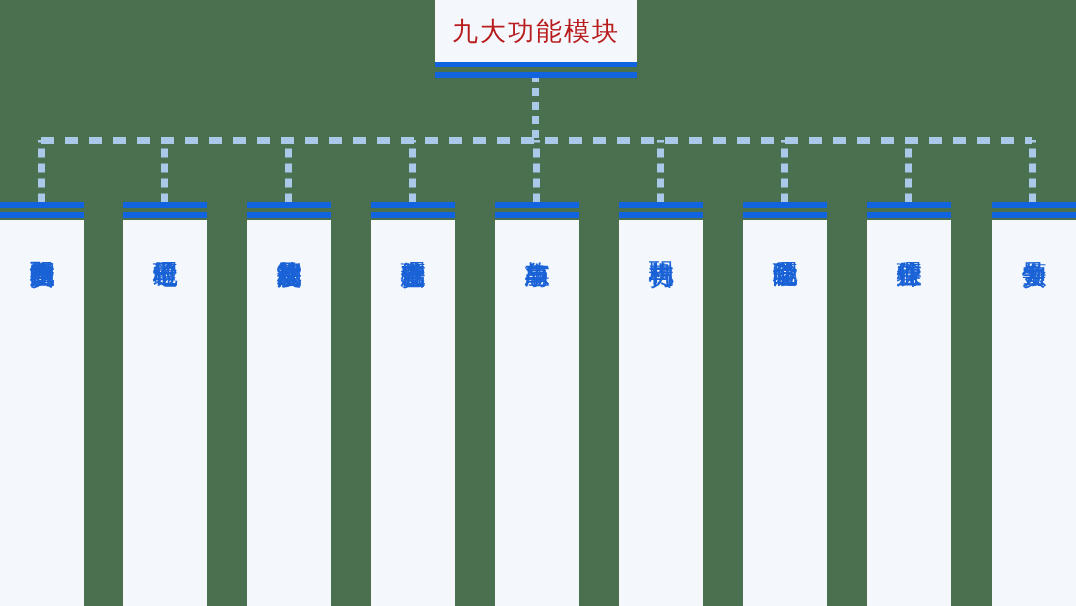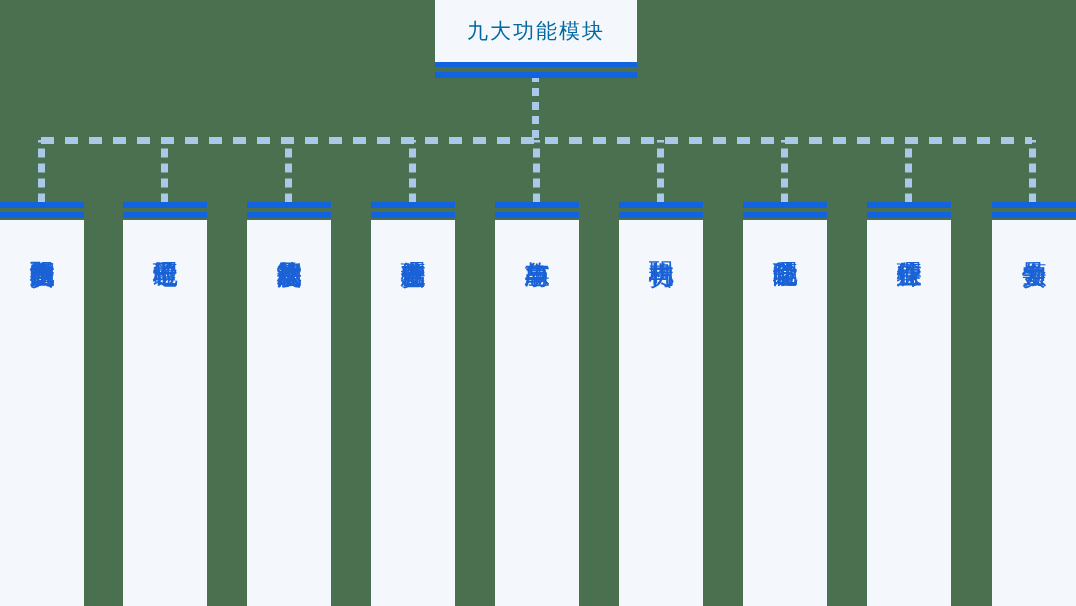--- a/index.html
+++ b/index.html
@@ -35,22 +35,22 @@
     position: absolute;
     left: 0; top: 0;
     width: 202px;
     height: 62px;
     background: #f4f8fd;
     display: flex;
     align-items: center;
     justify-content: center;
   }
   .root-label {
-    color: #0369a1;
-    font-size: 21px;
+    color: #b91c1c;
+    font-size: 26px;
     letter-spacing: 2px;
     line-height: 1;
     white-space: nowrap;
   }
   .root-bar-a {
     position: absolute;
     left: 0;
     top: 62px;
     width: 202px;
     height: 5px;

